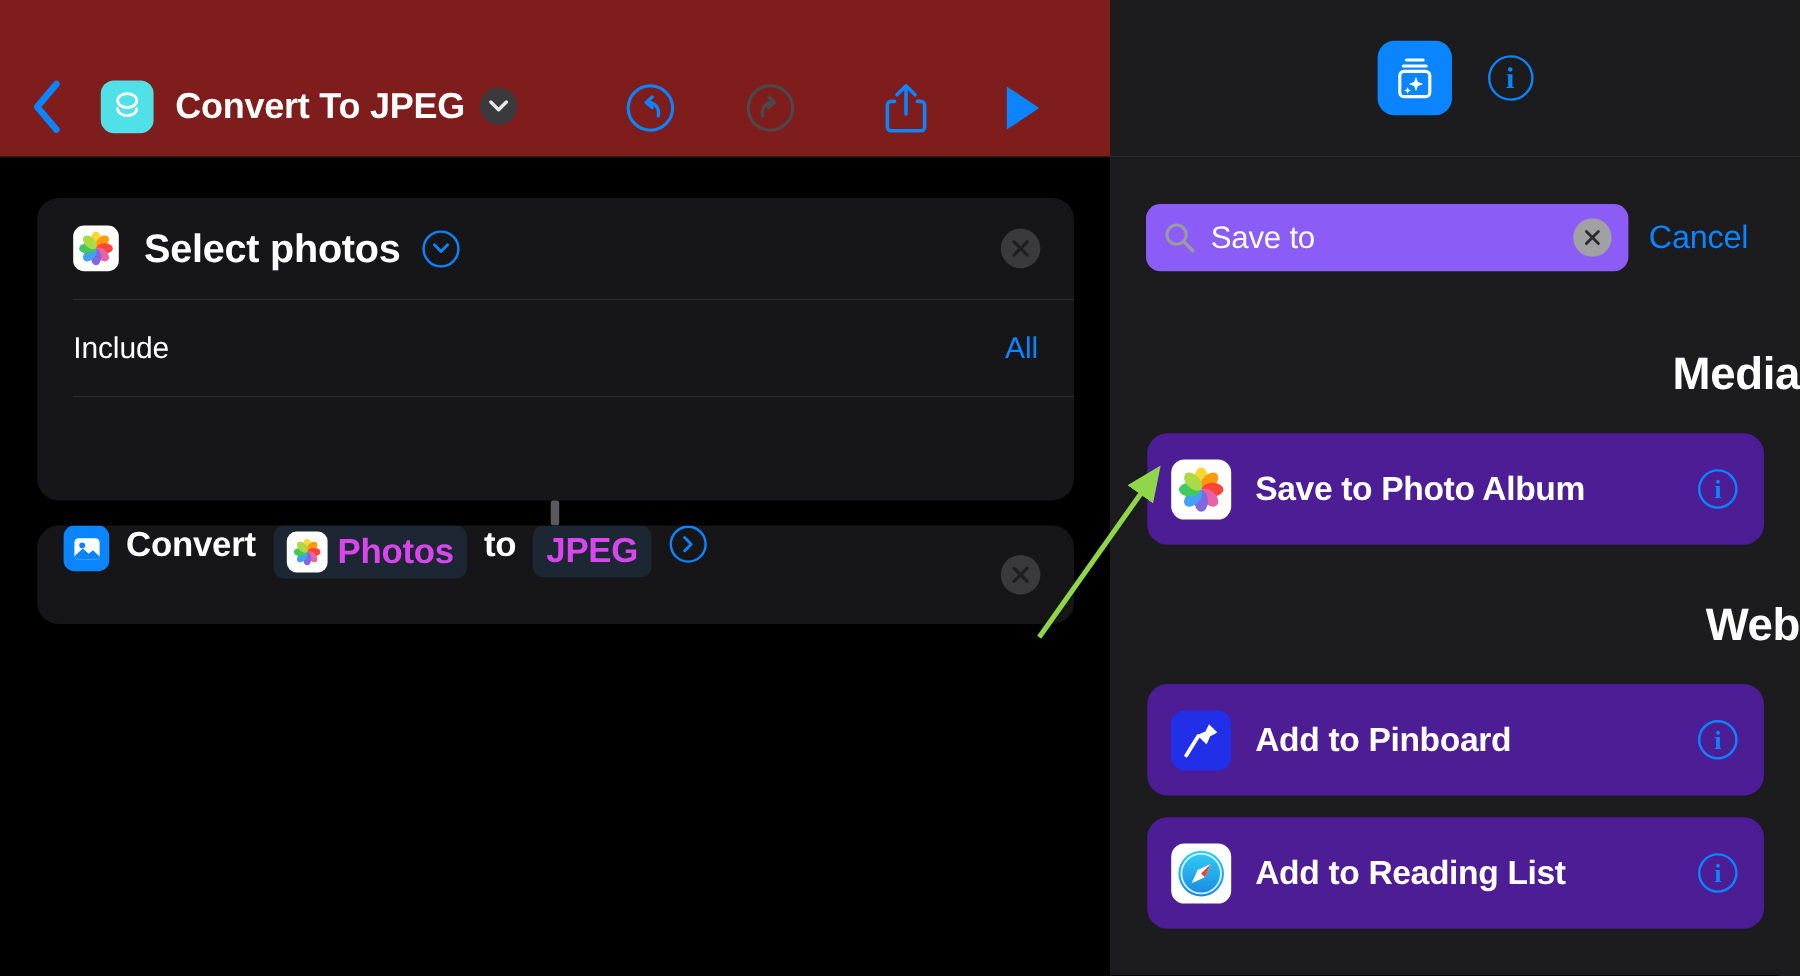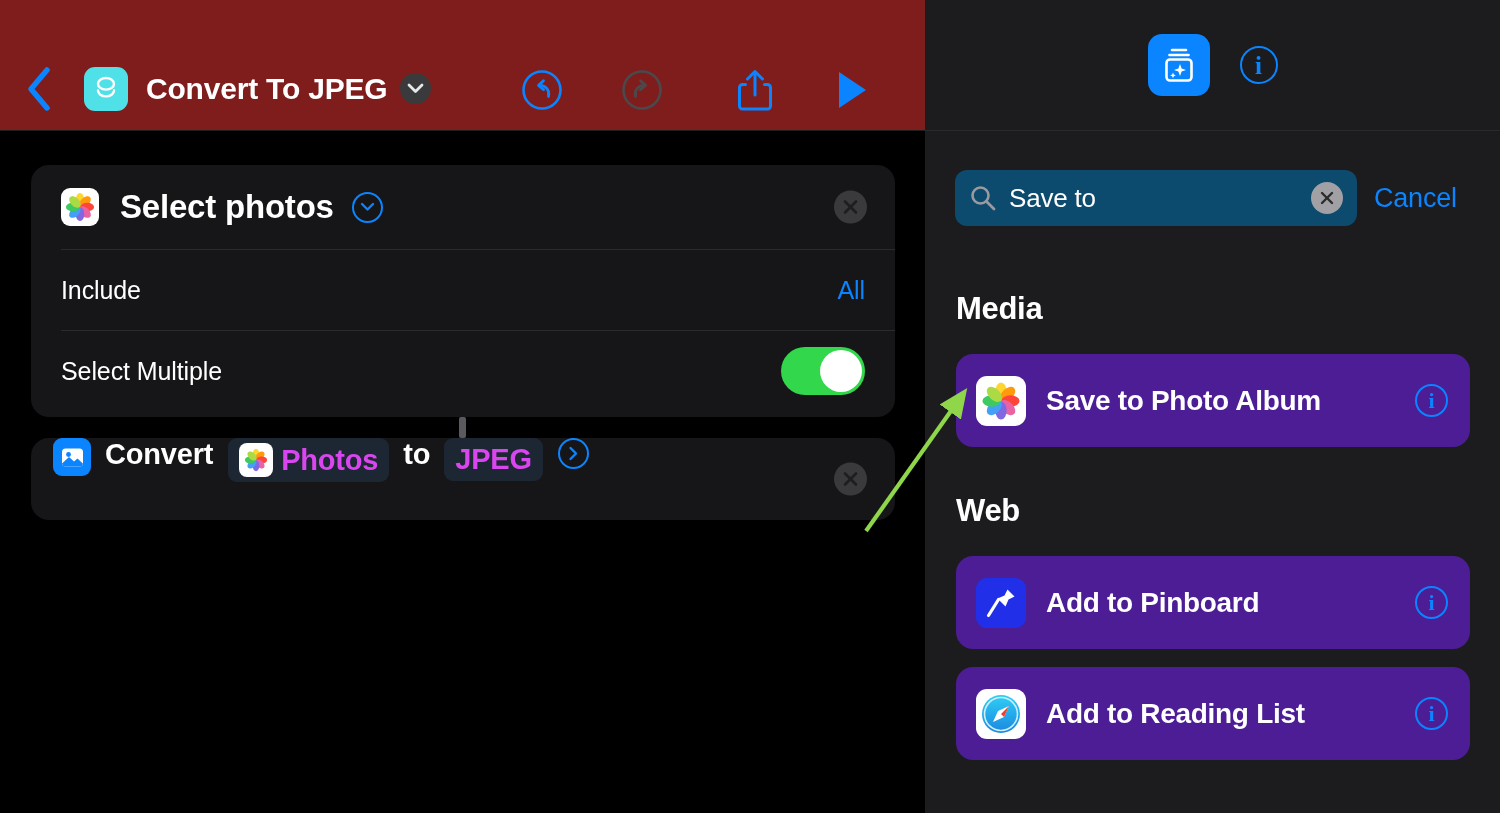--- a/index.html
+++ b/index.html
@@ -177,41 +177,42 @@
   }
 
   #search-bar-row {
     position: absolute; left: 0; top: 131px;
     width: 575px; height: 130px;
     display: flex; align-items: center;
   }
   #search-field {
     position: absolute; left: 30px; top: 39px;
     width: 402px; height: 56px; border-radius: 12px;
-    background: #0c4a6e;
+    background: #8b5cf6;
     display: flex; align-items: center; padding: 0 14px 0 14px; gap: 12px;
   }
   #search-text {
     font-size: 26px; color: #fff; letter-spacing: -0.2px; flex: 1 1 auto;
   }
   #search-clear {
     width: 32px; height: 32px; border-radius: 50%;
     background: #a0a0a5; flex: 0 0 auto;
     display: flex; align-items: center; justify-content: center;
   }
   #cancel-btn {
     position: absolute; left: 449px; top: 52px;
     font-size: 27px; color: #0a84ff; letter-spacing: -0.2px;
   }
 
   #results { position: absolute; left: 0; top: 261px; width: 575px; }
   .section-header {
-    font-size: 31px; font-weight: bold; color: #fff;
+    font-size: 38px; font-weight: bold; color: #fff;
     letter-spacing: -0.3px;
     margin: 0 0 0 31px;
+    text-align: right;
   }
   .result-row {
     background: #4c1d95; border-radius: 17px;
     height: 93px; margin: 0 30px 0 31px;
     display: flex; align-items: center; padding: 0 22px 0 20px; gap: 20px;
   }
   .result-icon {
     width: 50px; height: 50px; border-radius: 11px; flex: 0 0 auto;
     display: flex; align-items: center; justify-content: center; overflow: hidden;
   }
@@ -332,26 +333,20 @@
 
         <div class="card-divider"></div>
 
         <div class="card-param">
           <span class="param-label">Include</span>
           <span class="param-value">All</span>
         </div>
 
         <div class="card-divider"></div>
 
-        <div class="card-param">
-          <span class="param-label">Select Multiple</span>
-          <div class="toggle">
-            <div class="knob"></div>
-          </div>
-        </div>
       </div>
 
       <div class="connector"></div>
 
       <div id="card-convert" class="action-card">
         <div class="convert-row">
           <div class="app-icon-blue">
             <svg width="25" height="25" viewBox="0 0 25 25">
               <rect x="2" y="3.5" width="21" height="18" rx="3.5" fill="#fff"></rect>
               <circle cx="8.5" cy="9.5" r="2.4" fill="#0a84ff"></circle>

